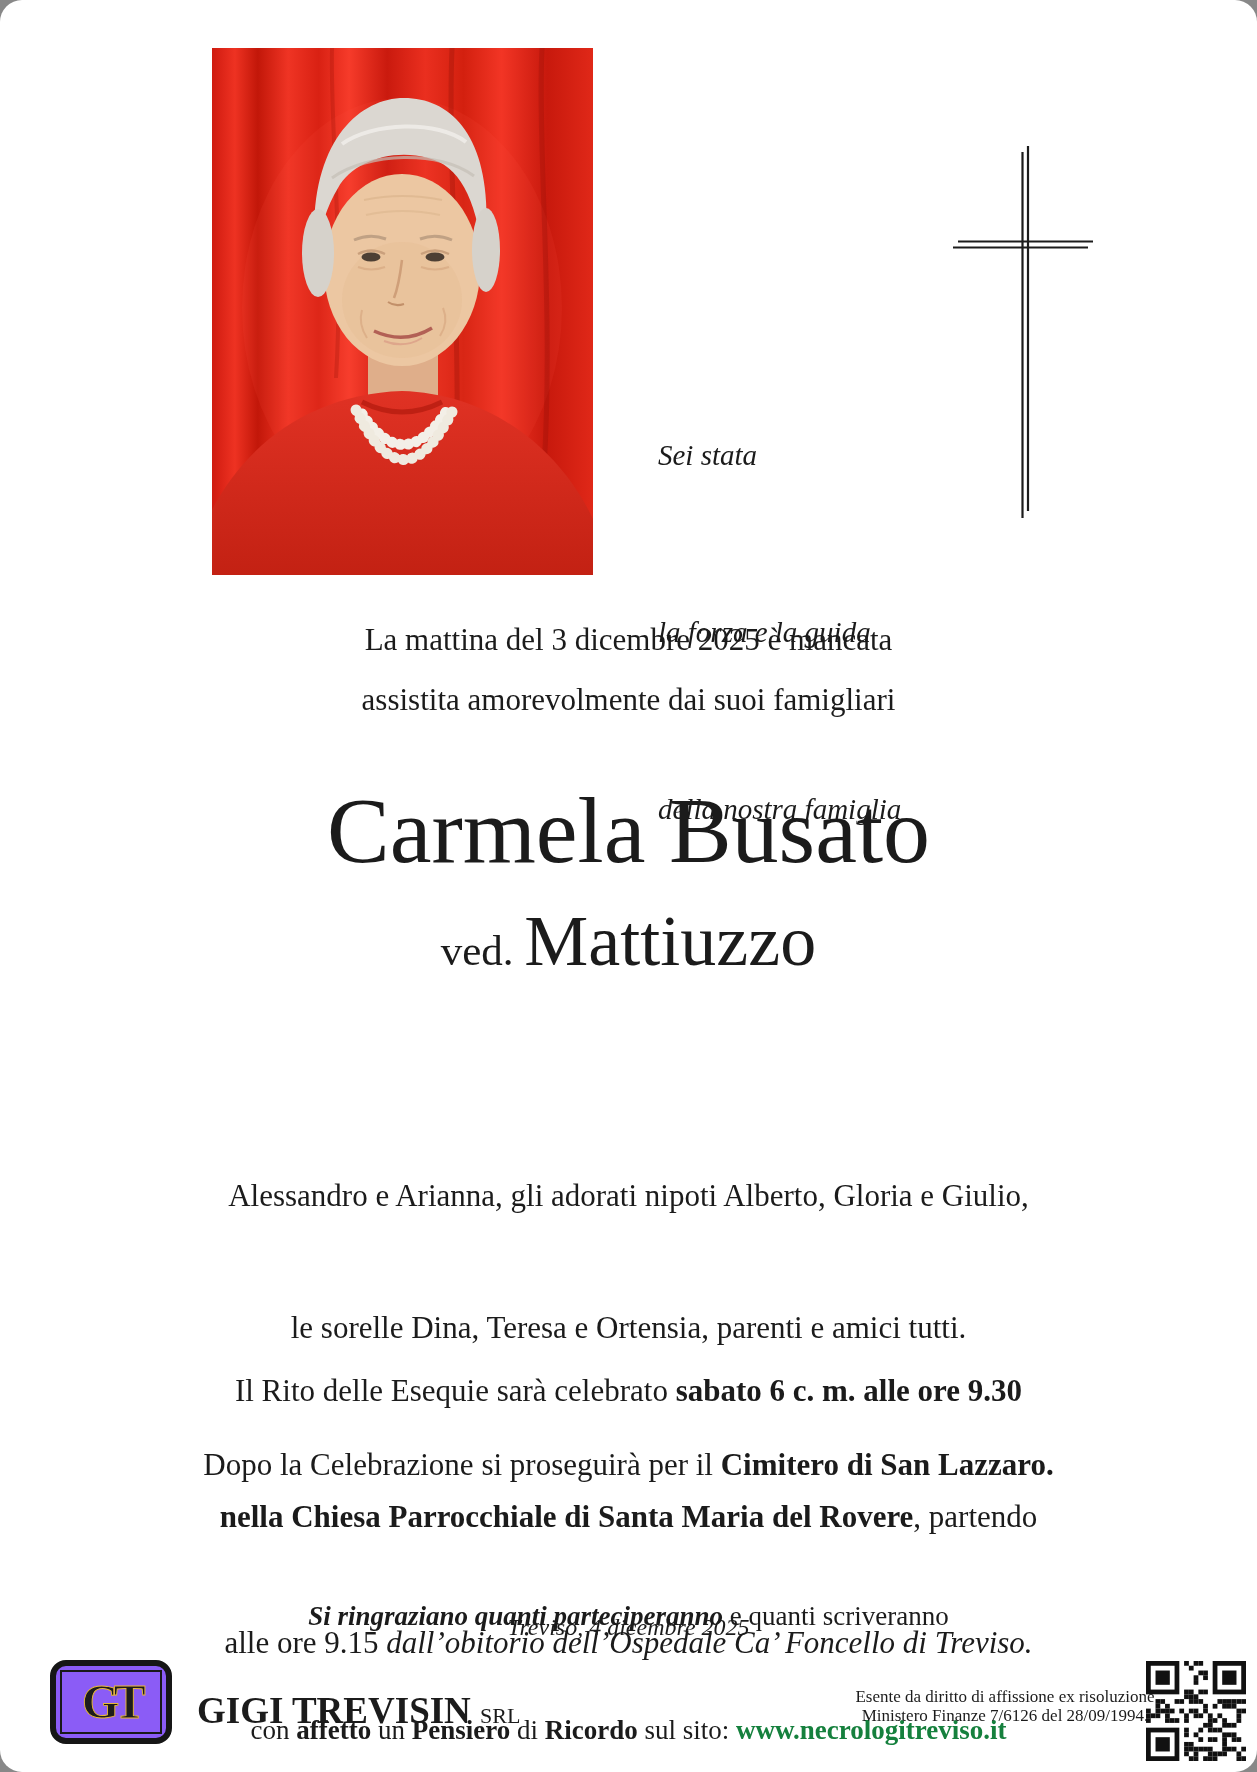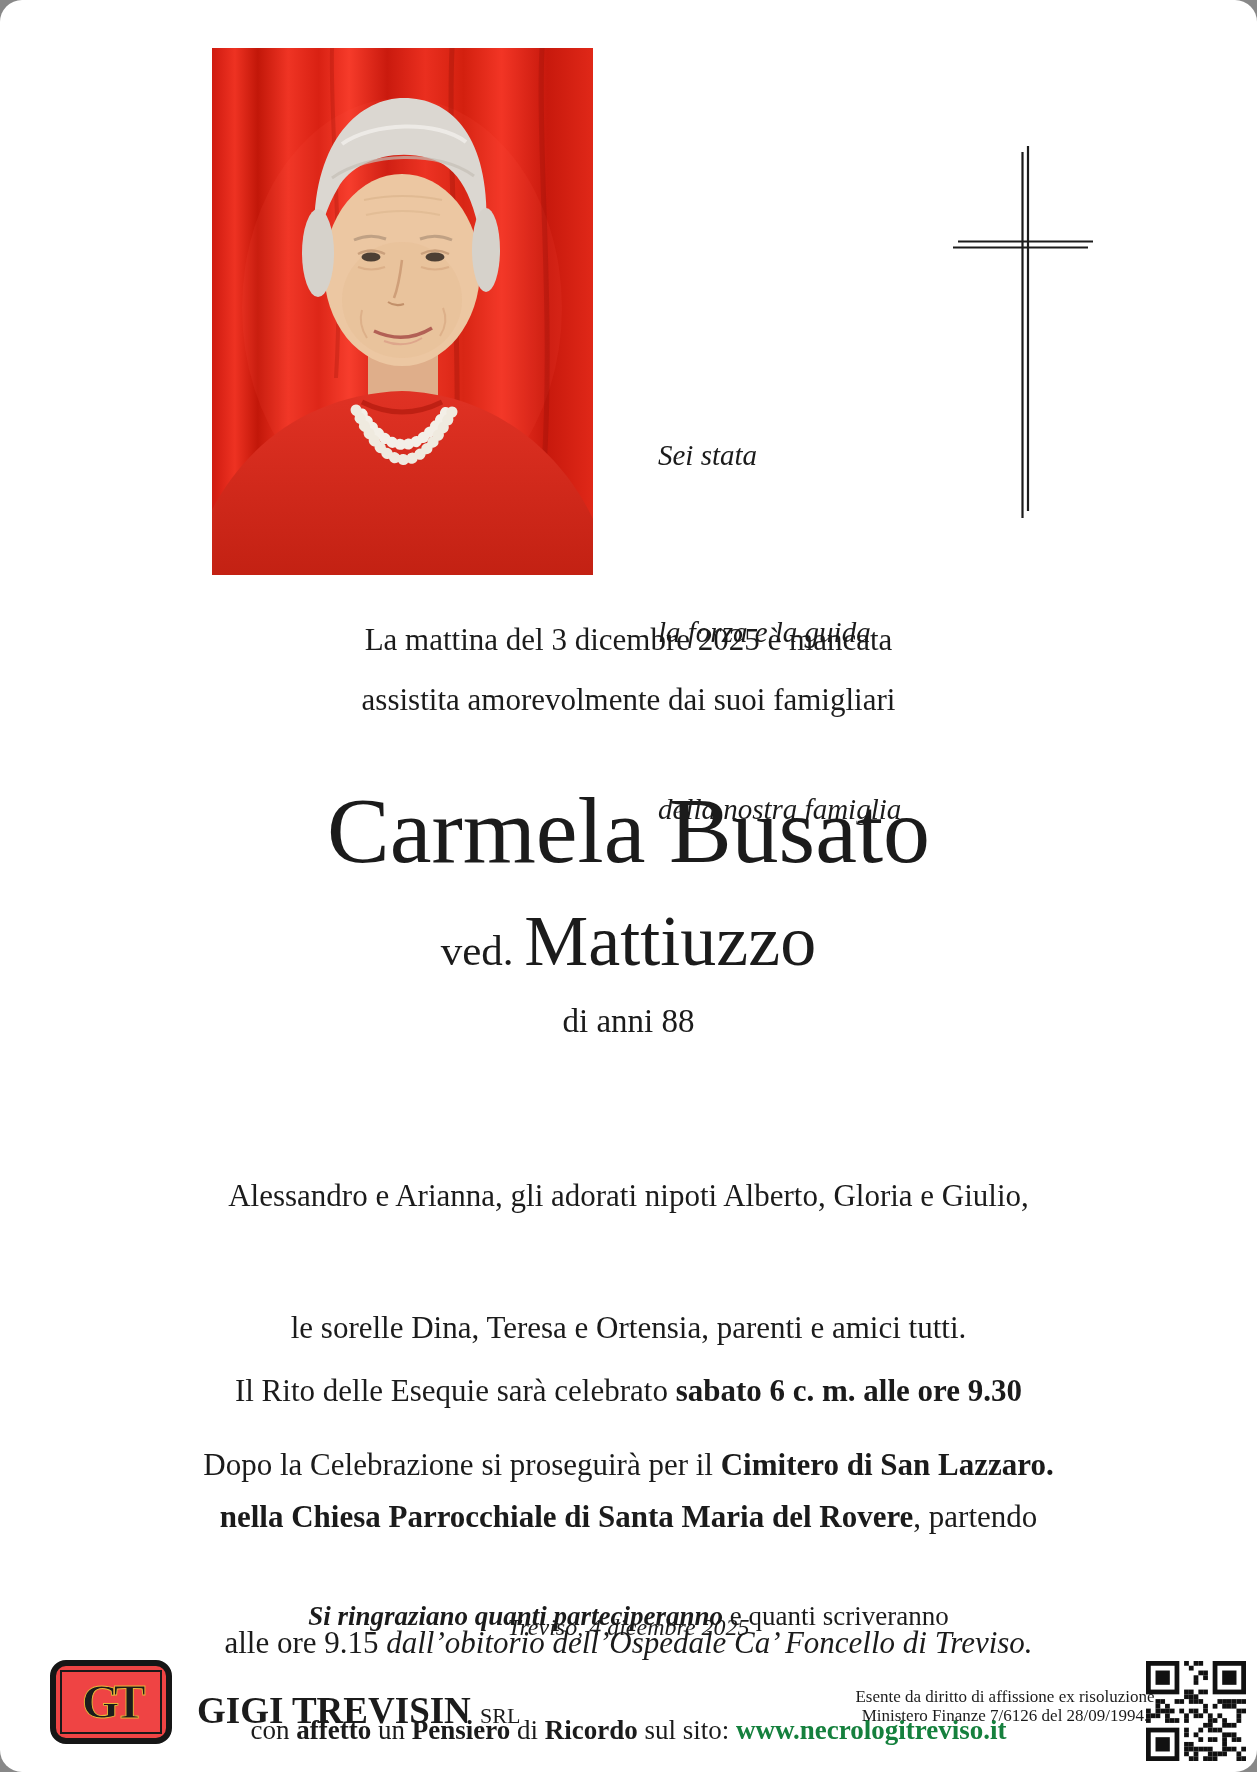--- a/index.html
+++ b/index.html
@@ -41,21 +41,21 @@
   .procession{top:1447px;font-size:31px;}
   .thanks{top:1521px;font-size:27px;line-height:38px;}
   .dateline{top:1614px;font-size:24px;font-style:italic;}
 
   b{font-weight:bold;}
   .bi{font-weight:bold;font-style:italic;}
   .it{font-style:italic;}
   a.site-link{color:#15803d;font-weight:bold;text-decoration:none;}
 
   
-  .logo{left:50px;top:1660px;width:110px;height:72px;background:#ef4444;
+  .logo{left:50px;top:1660px;width:110px;height:72px;background:#8b5cf6;
         border:6px solid #161616;border-radius:16px;}
   .logo-inner{position:absolute;left:4px;top:4px;right:4px;bottom:4px;
         border:2.5px solid #191919;display:flex;align-items:center;justify-content:center;}
   .company-block{left:197px;top:1655px;white-space:pre;}
   .company{font-size:37px;font-weight:bold;line-height:40px;}
   .company .suffix{font-size:22px;font-weight:normal;}
   .tagline{font-size:27px;font-style:italic;line-height:30px;}
   .legal{left:780px;top:1687px;width:450px;text-align:center;font-size:17px;line-height:19px;}
   .qr{left:1146px;top:1661px;width:100px;height:100px;}
 </style>
@@ -145,21 +145,20 @@
       <line x1="28" y1="101.5" x2="163" y2="101.5" stroke="#1c1c1c" stroke-width="2.2"></line>
       <line x1="23" y1="107.5" x2="158" y2="107.5" stroke="#1c1c1c" stroke-width="2.2"></line>
     </svg>
   </div>
 
   <div class="abs centered ann1">La mattina del 3 dicembre 2025 è mancata</div>
   <div class="abs centered ann2">assistita amorevolmente dai suoi famigliari</div>
 
   <div class="abs centered name">Carmela Busato</div>
   <div class="abs centered widow"><span class="prefix">ved. </span><span>Mattiuzzo</span></div>
-  <div class="abs centered age">di anni 88</div>
 
   <div class="abs centered remembrance">
     <div>Alessandro e Arianna, gli adorati nipoti Alberto, Gloria e Giulio,</div>
     <div>le sorelle Dina, Teresa e Ortensia, parenti e amici tutti.</div>
   </div>
 
   <div class="abs centered funeral">
     <div><span>Il Rito delle Esequie sarà celebrato </span><b>sabato 6 c. m. alle ore 9.30</b></div>
     <div><b>nella Chiesa Parrocchiale di Santa Maria del Rovere</b><span>, partendo</span></div>
     <div><span>alle ore 9.15 </span><span class="it">dall’obitorio dell’Ospedale Ca’ Foncello di Treviso.</span></div>

